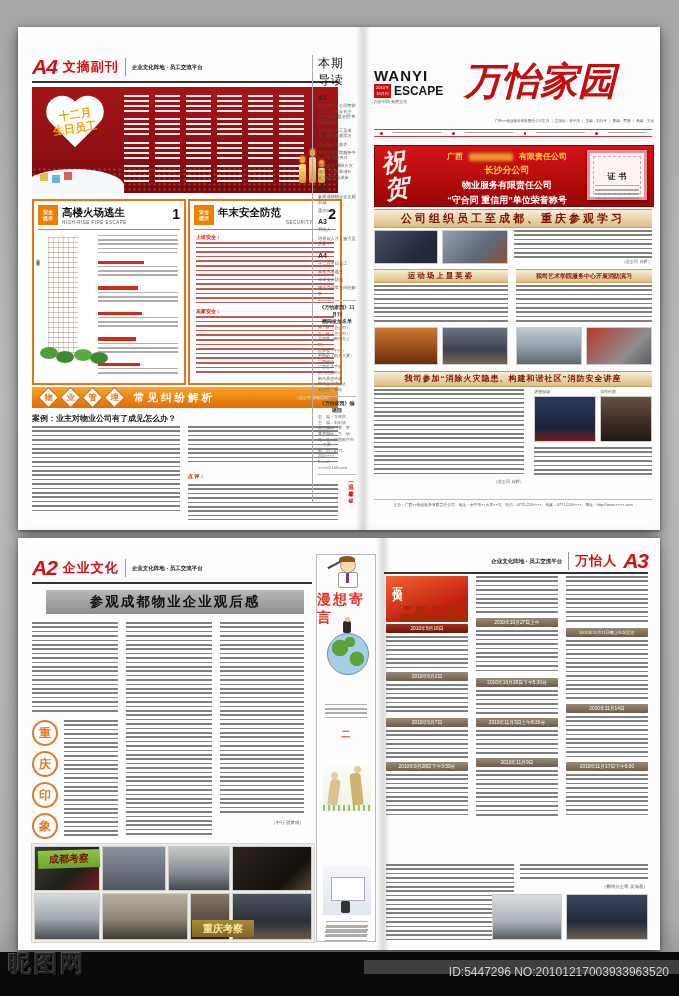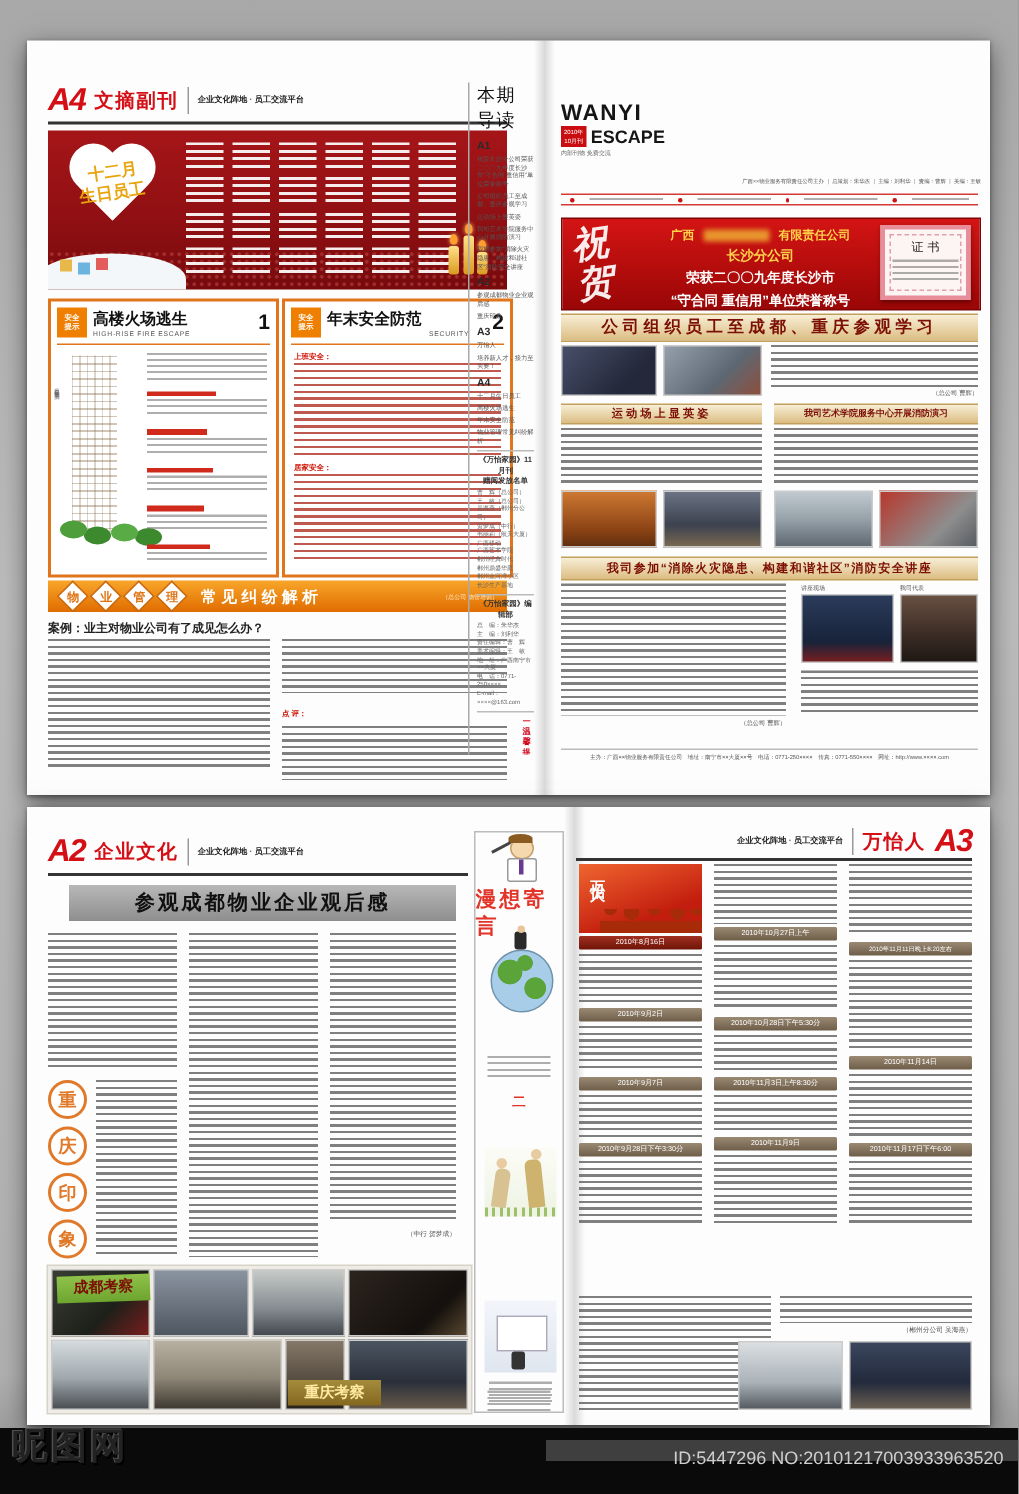--- a/index.html
+++ b/index.html
@@ -258,20 +258,21 @@
       <div style="font-size:15px;font-weight:900;color:#151515;letter-spacing:1px;">WANYI</div>
       <div style="display:flex;align-items:center;gap:3px;">
         <span style="background:#c90d10;color:#fff;font-size:4px;line-height:6px;padding:1px 2px;text-align:center;">
           <span>2010年</span><br>
           <span>10月刊</span>
         </span>
         <span style="font-size:12px;font-weight:900;color:#151515;">ESCAPE</span>
       </div>
       <div style="font-size:4px;color:#666;margin-top:1px;">内部刊物 免费交流</div>
     </div>
+    <div class="abs" style="left:446px;top:32px;width:192px;font-size:38px;line-height:44px;font-weight:900;font-style:italic;color:#c30d0e;font-family:'DejaVu Serif',serif;white-space:nowrap;">万怡家园</div>
     <div class="abs" style="left:420px;top:92px;width:216px;font-size:3.6px;color:#555;text-align:right;">广西××物业服务有限责任公司主办 ｜ 总策划：朱华杰 ｜ 主编：刘利华 ｜ 责编：曹辉 ｜ 美编：王敏</div>
     <div class="abs" style="left:356px;top:102px;width:278px;height:8px;border-top:1px solid #d43a35;border-bottom:1px solid #d43a35;display:flex;align-items:center;gap:10px;padding:0 6px;box-sizing:border-box;">
       <span style="width:3px;height:3px;background:#d01010;border-radius:50%;"></span>
         <span class="ft lt" style="width:52px;height:3px;"></span>
       <span style="width:3px;height:3px;background:#d01010;border-radius:50%;"></span>
         <span class="ft lt" style="width:52px;height:3px;"></span>
       <span style="width:3px;height:3px;background:#d01010;border-radius:50%;"></span>
         <span class="ft lt" style="width:52px;height:3px;"></span>
       <span style="width:3px;height:3px;background:#d01010;border-radius:50%;"></span>
         <span class="ft lt" style="width:40px;height:3px;"></span>
@@ -279,26 +280,26 @@
 
     <div class="abs" style="left:356px;top:118px;width:278px;height:60px;background:linear-gradient(180deg,#d41414,#9a0606);border:1px solid #7c0404;overflow:hidden;">
       <div class="abs" style="left:8px;top:2px;width:44px;font-size:24px;line-height:26px;font-weight:900;font-style:italic;color:#fff;opacity:.92;transform:rotate(-8deg);font-family:'DejaVu Serif',serif;">祝贺</div>
       <div class="abs" style="left:56px;top:5px;width:152px;text-align:center;">
         <div style="font-size:8px;font-weight:900;color:#ffd24a;display:flex;justify-content:center;align-items:center;gap:6px;">
           <span>广西</span>
           <span class="blur-redact" style="display:inline-block;width:44px;height:8px;"></span>
           <span>有限责任公司</span>
         </div>
         <div style="font-size:9px;font-weight:900;color:#ffd24a;margin-top:2px;">长沙分公司</div>
-        <div style="font-size:9px;font-weight:900;color:#fff;margin-top:2px;">荣获二〇〇九年度长沙市</div>
+        <div style="font-size:9px;font-weight:900;color:#fff;margin-top:2px;">物业服务有限责任公司</div>
         <div style="font-size:9px;font-weight:900;color:#fff;margin-top:2px;">“守合同 重信用”单位荣誉称号</div>
       </div>
       <div class="cert abs" style="left:212px;top:4px;width:60px;height:50px;">
         <div class="in">
-          <div style="font-size:8px;font-weight:normal;color:#222;font-family:'DejaVu Serif',serif;margin-top:2px;">证 书</div>
+          <div style="font-size:8px;font-weight:bold;color:#222;font-family:'DejaVu Serif',serif;margin-top:14px;">证 书</div>
           <div class="ft lt" style="width:44px;height:14px;margin:3px auto 0;"></div>
         </div>
       </div>
     </div>
 
     <div class="abs goldbar" style="left:356px;top:182px;width:278px;height:17px;font-size:11px;letter-spacing:3px;line-height:17px;">公司组织员工至成都、重庆参观学习</div>
 
     <div class="abs photo" style="left:356px;top:203px;width:64px;height:34px;background:linear-gradient(135deg,#49506a,#23283a 70%);filter:blur(.4px);"></div>
     <div class="abs photo" style="left:424px;top:203px;width:66px;height:34px;background:linear-gradient(135deg,#97a2ae,#5d6874 60%,#8f4d3a);filter:blur(.4px);"></div>
     <div class="abs ft" style="left:496px;top:203px;width:138px;height:28px;"></div>

